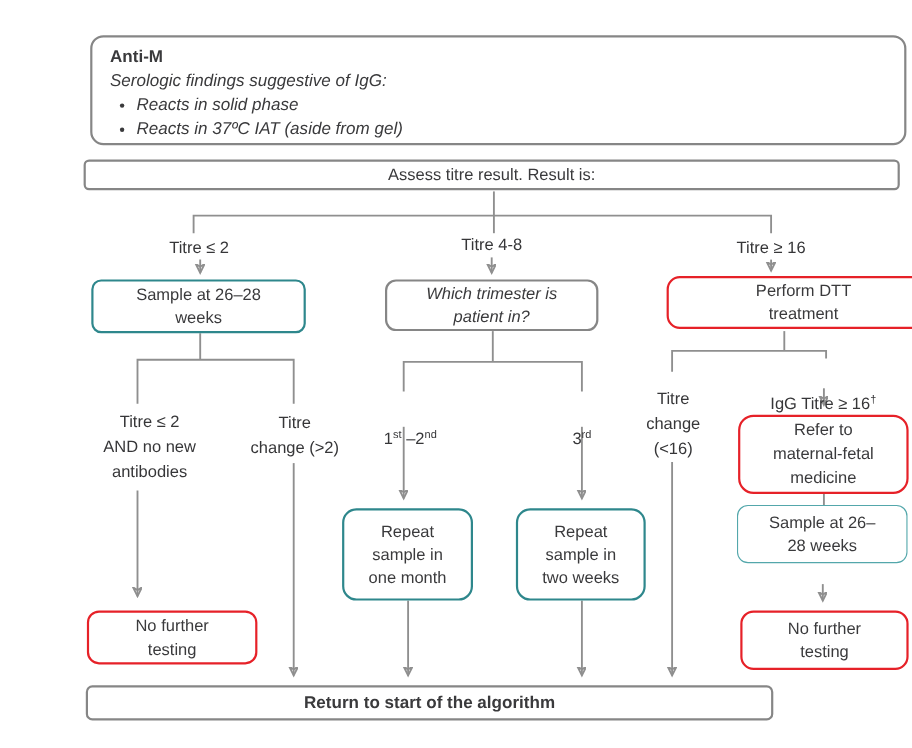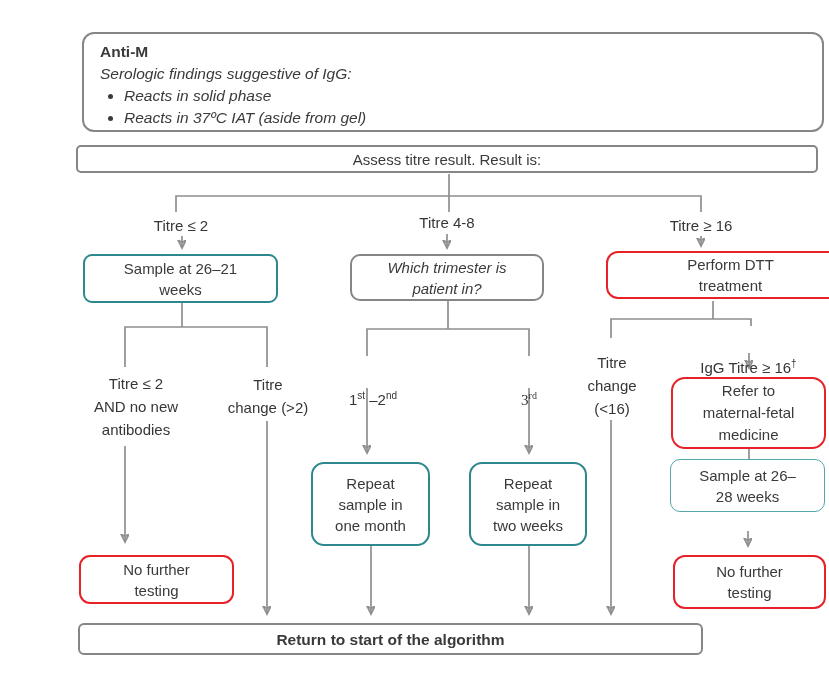--- a/index.html
+++ b/index.html
@@ -74,39 +74,39 @@
       </ul>
     </div>
   </div>
 
   <div class="box gray" style="left:40px;top:145px;width:742px;height:28px;border-radius:5px;">Assess titre result. Result is:</div>
 
   <div class="elabel" style="left:95px;top:215px;width:100px;">Titre ≤ 2</div>
   <div class="elabel" style="left:361px;top:212px;width:100px;">Titre 4-8</div>
   <div class="elabel" style="left:615px;top:215px;width:100px;">Titre ≥ 16</div>
 
-  <div class="box teal" style="left:47px;top:254px;width:195px;height:49px;border-radius:9px;">Sample at 26–21
+  <div class="box teal" style="left:47px;top:254px;width:195px;height:49px;border-radius:9px;">Sample at 26–28
 weeks</div>
 
   <div class="elabel" style="left:25px;top:372px;width:150px;line-height:23px;">Titre ≤ 2
 AND no new
 antibodies</div>
   <div class="elabel" style="left:172px;top:373px;width:120px;line-height:23px;">Titre
 change (&gt;2)</div>
 
   <div class="box red" style="left:43px;top:555px;width:155px;height:49px;border-radius:11px;">No further
 testing</div>
 
   <div class="box gray it" style="left:314px;top:254px;width:194px;height:47px;border-radius:10px;">Which trimester is
 patient in?</div>
 
   <div class="elabel" style="left:287px;top:363px;width:100px;">
     <span>1</span><sup>st</sup><span> –2</span><sup>nd</sup>
   </div>
-  <div class="elabel" style="left:443px;top:363px;width:100px;font-family:Liberation Serif, serif;">
+  <div class="elabel" style="left:443px;top:363px;width:100px;">
     <span>3</span><sup>rd</sup>
   </div>
 
   <div class="box teal" style="left:275px;top:462px;width:119px;height:84px;border-radius:13px;">Repeat
 sample in
 one month</div>
   <div class="box teal" style="left:433px;top:462px;width:118px;height:84px;border-radius:13px;">Repeat
 sample in
 two weeks</div>
 

